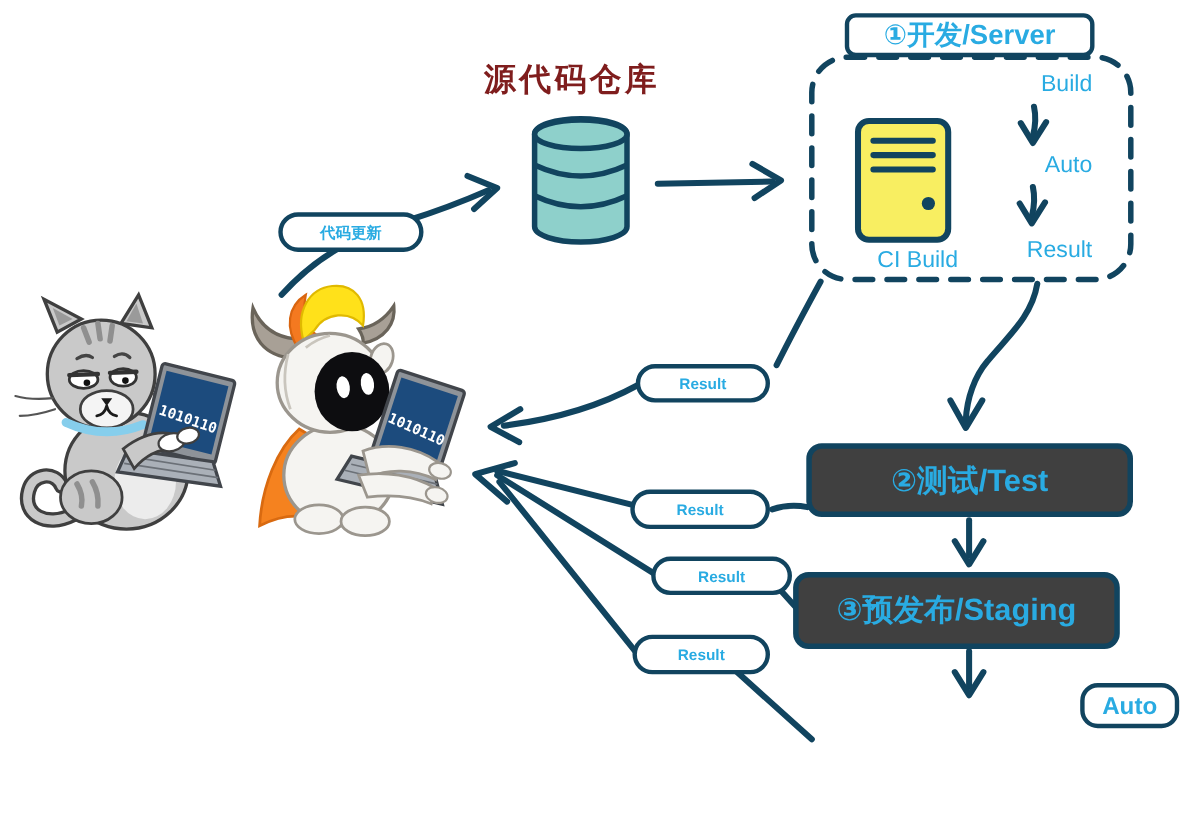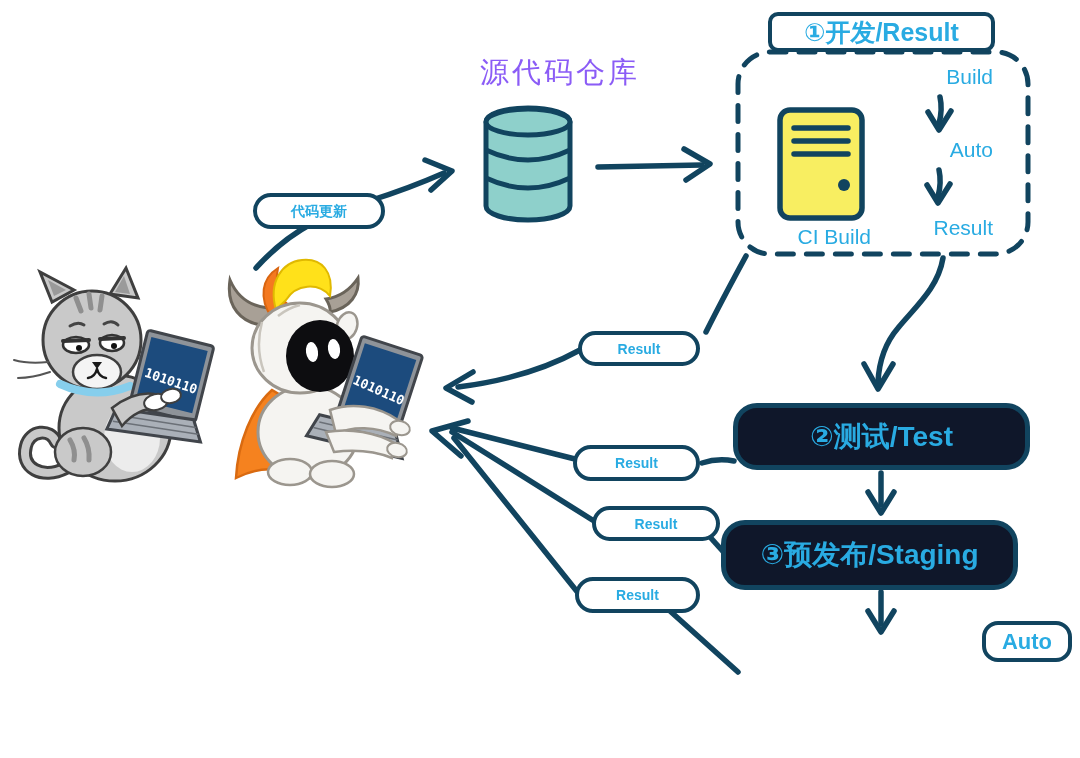--- a/index.html
+++ b/index.html
@@ -9,31 +9,31 @@
     --teal:#8ED0CB;
     --screen:#1C4B7D;
   }
   *{box-sizing:border-box;margin:0;padding:0}
   body{background:#fff;font-family:"Liberation Sans","DejaVu Sans",sans-serif}
   #stage{position:relative;width:1080px;height:758px;background:#fff;overflow:hidden}
   #art{position:absolute;left:0;top:0}
   .abs{position:absolute}
   .title{
     font-family:"DejaVu Serif",serif;
-    font-size:29px;font-weight:normal;color:#8b5cf6;letter-spacing:3px;
-    text-align:right;
+    font-size:29px;font-weight:bold;color:#7f1d1d;letter-spacing:3px;
+    text-align:left;
   }
   .pill{
     display:flex;align-items:center;justify-content:center;
     background:#fff;border:4px solid var(--ink);border-radius:20px;
     color:var(--cyan);font-weight:bold;font-size:14px;line-height:1;
   }
   .stagebox{
     display:flex;align-items:center;justify-content:center;
-    background:#0f172a;border:5px solid var(--ink);border-radius:24px;
+    background:#404040;border:5px solid var(--ink);border-radius:14px;
     color:var(--cyan);font-weight:bold;font-size:28px;line-height:1;
   }
   .devlabel{
     display:flex;align-items:center;justify-content:center;
     background:#fff;border:4px solid var(--ink);border-radius:10px;
     color:var(--cyan);font-weight:bold;font-size:25px;line-height:1;
   }
   .steptext{
     color:var(--cyan);font-size:21px;text-align:right;line-height:1;
   }
@@ -161,21 +161,21 @@
       </g>
       <path d="M 330 410 C 352 402 378 406 398 420 L 396 436 C 376 426 352 426 336 434 Z" fill="#F5F4F1" stroke="#9b968e" stroke-width="2.5"></path>
       <path d="M 326 432 C 350 428 376 432 396 444 L 392 458 C 372 450 350 450 334 452 Z" fill="#F5F4F1" stroke="#9b968e" stroke-width="2.5"></path>
       <ellipse cx="400" cy="428" rx="10" ry="7" fill="#F5F4F1" stroke="#9b968e" stroke-width="2" transform="rotate(14 400 428)"></ellipse>
       <ellipse cx="397" cy="450" rx="10" ry="7" fill="#F5F4F1" stroke="#9b968e" stroke-width="2" transform="rotate(14 397 450)"></ellipse>
     </g>
   </svg>
 
   <div class="abs title" style="left:440px;top:53px;width:200px;">源代码仓库</div>
 
-  <div class="abs devlabel" style="left:768px;top:12px;width:227px;height:40px;">①开发/Result</div>
+  <div class="abs devlabel" style="left:768px;top:12px;width:227px;height:40px;">①开发/Server</div>
 
   <div class="abs steptext" style="left:893px;top:66px;width:100px;">Build</div>
   <div class="abs steptext" style="left:893px;top:139px;width:100px;">Auto</div>
   <div class="abs steptext" style="left:893px;top:217px;width:100px;">Result</div>
 
   <div class="abs steptext" style="left:751px;top:226px;width:120px;">CI Build</div>
 
   <div class="abs pill" style="left:253px;top:193px;width:132px;height:36px;">代码更新</div>
 
   <div class="abs pill" style="left:578px;top:331px;width:122px;height:35px;">Result</div>

